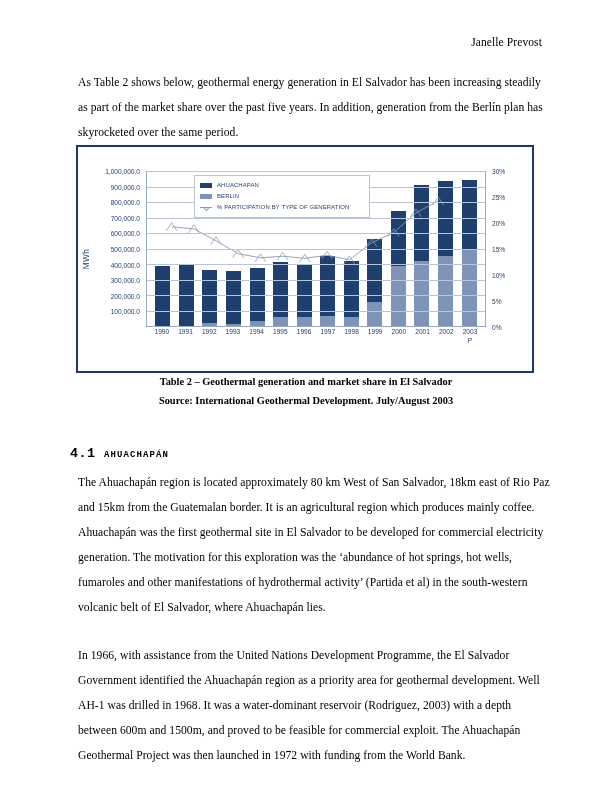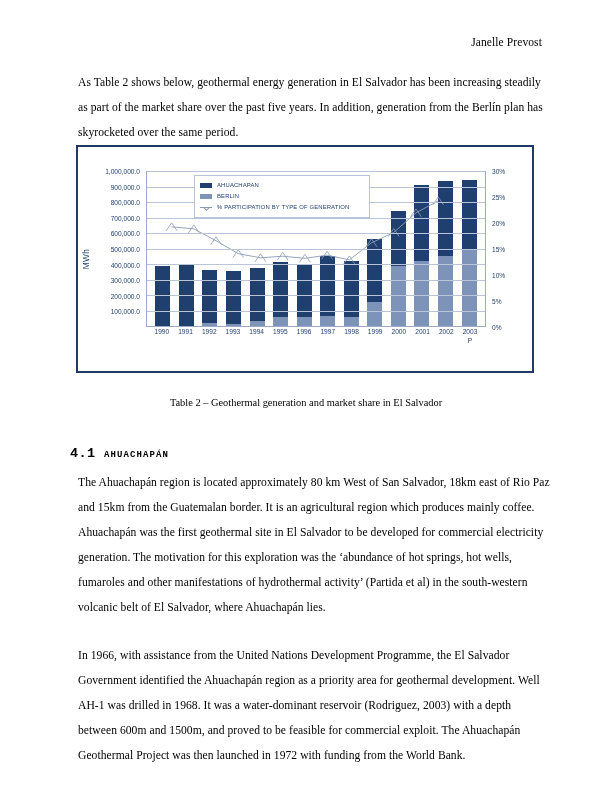--- a/index.html
+++ b/index.html
@@ -244,25 +244,25 @@
     font-family: "Liberation Sans", sans-serif;
     color: #1f3f6e;
     letter-spacing: .15px;
     white-space: nowrap;
   }
 
   
   .caption {
     position: absolute;
     left: 70px;
-    top: 393px;
+    top: 372px;
     width: 472px;
     text-align: center;
     font-size: 10.4px;
-    font-weight: normal;
+    font-weight: bold;
     line-height: 19px;
   }
 
   
   .sec-heading {
     position: absolute;
     left: 70px;
     top: 446px;
     font-family: Liberation Mono, monospace;
     font-weight: bold;
@@ -446,20 +446,21 @@
           <span class="swatch line"></span>
           <span class="legend-label">% PARTICIPATION BY TYPE OF GENERATION</span>
         </div>
       </div>
 
     </div>
   </div>
 
   <div class="caption">
     <div>Table 2 – Geothermal generation and market share in El Salvador</div>
+    <div>Source: International Geothermal Development. July/August 2003</div>
   </div>
 
   <div class="sec-heading">
     <span class="num">4.1</span>
     <span class="ttl">Ahuachapán</span>
   </div>
 
   <div class="content" style="top:470px;">
     <p class="body">The Ahuachapán region is located approximately 80 km West of San Salvador, 18km east of Rio Paz and 15km from the Guatemalan border. It is an agricultural region which produces mainly coffee. Ahuachapán was the first geothermal site in El Salvador to be developed for commercial electricity generation. The motivation for this exploration was the ‘abundance of hot springs, hot wells, fumaroles and other manifestations of hydrothermal activity’ (Partida et al) in the south-western volcanic belt of El Salvador, where Ahuachapán lies.</p>
     <p class="body">In 1966, with assistance from the United Nations Development Programme, the El Salvador Government identified the Ahuachapán region as a priority area for geothermal development. Well AH-1 was drilled in 1968. It was a water-dominant reservoir (Rodriguez, 2003) with a depth between 600m and 1500m, and proved to be feasible for commercial exploit. The Ahuachapán Geothermal Project was then launched in 1972 with funding from the World Bank.</p>

